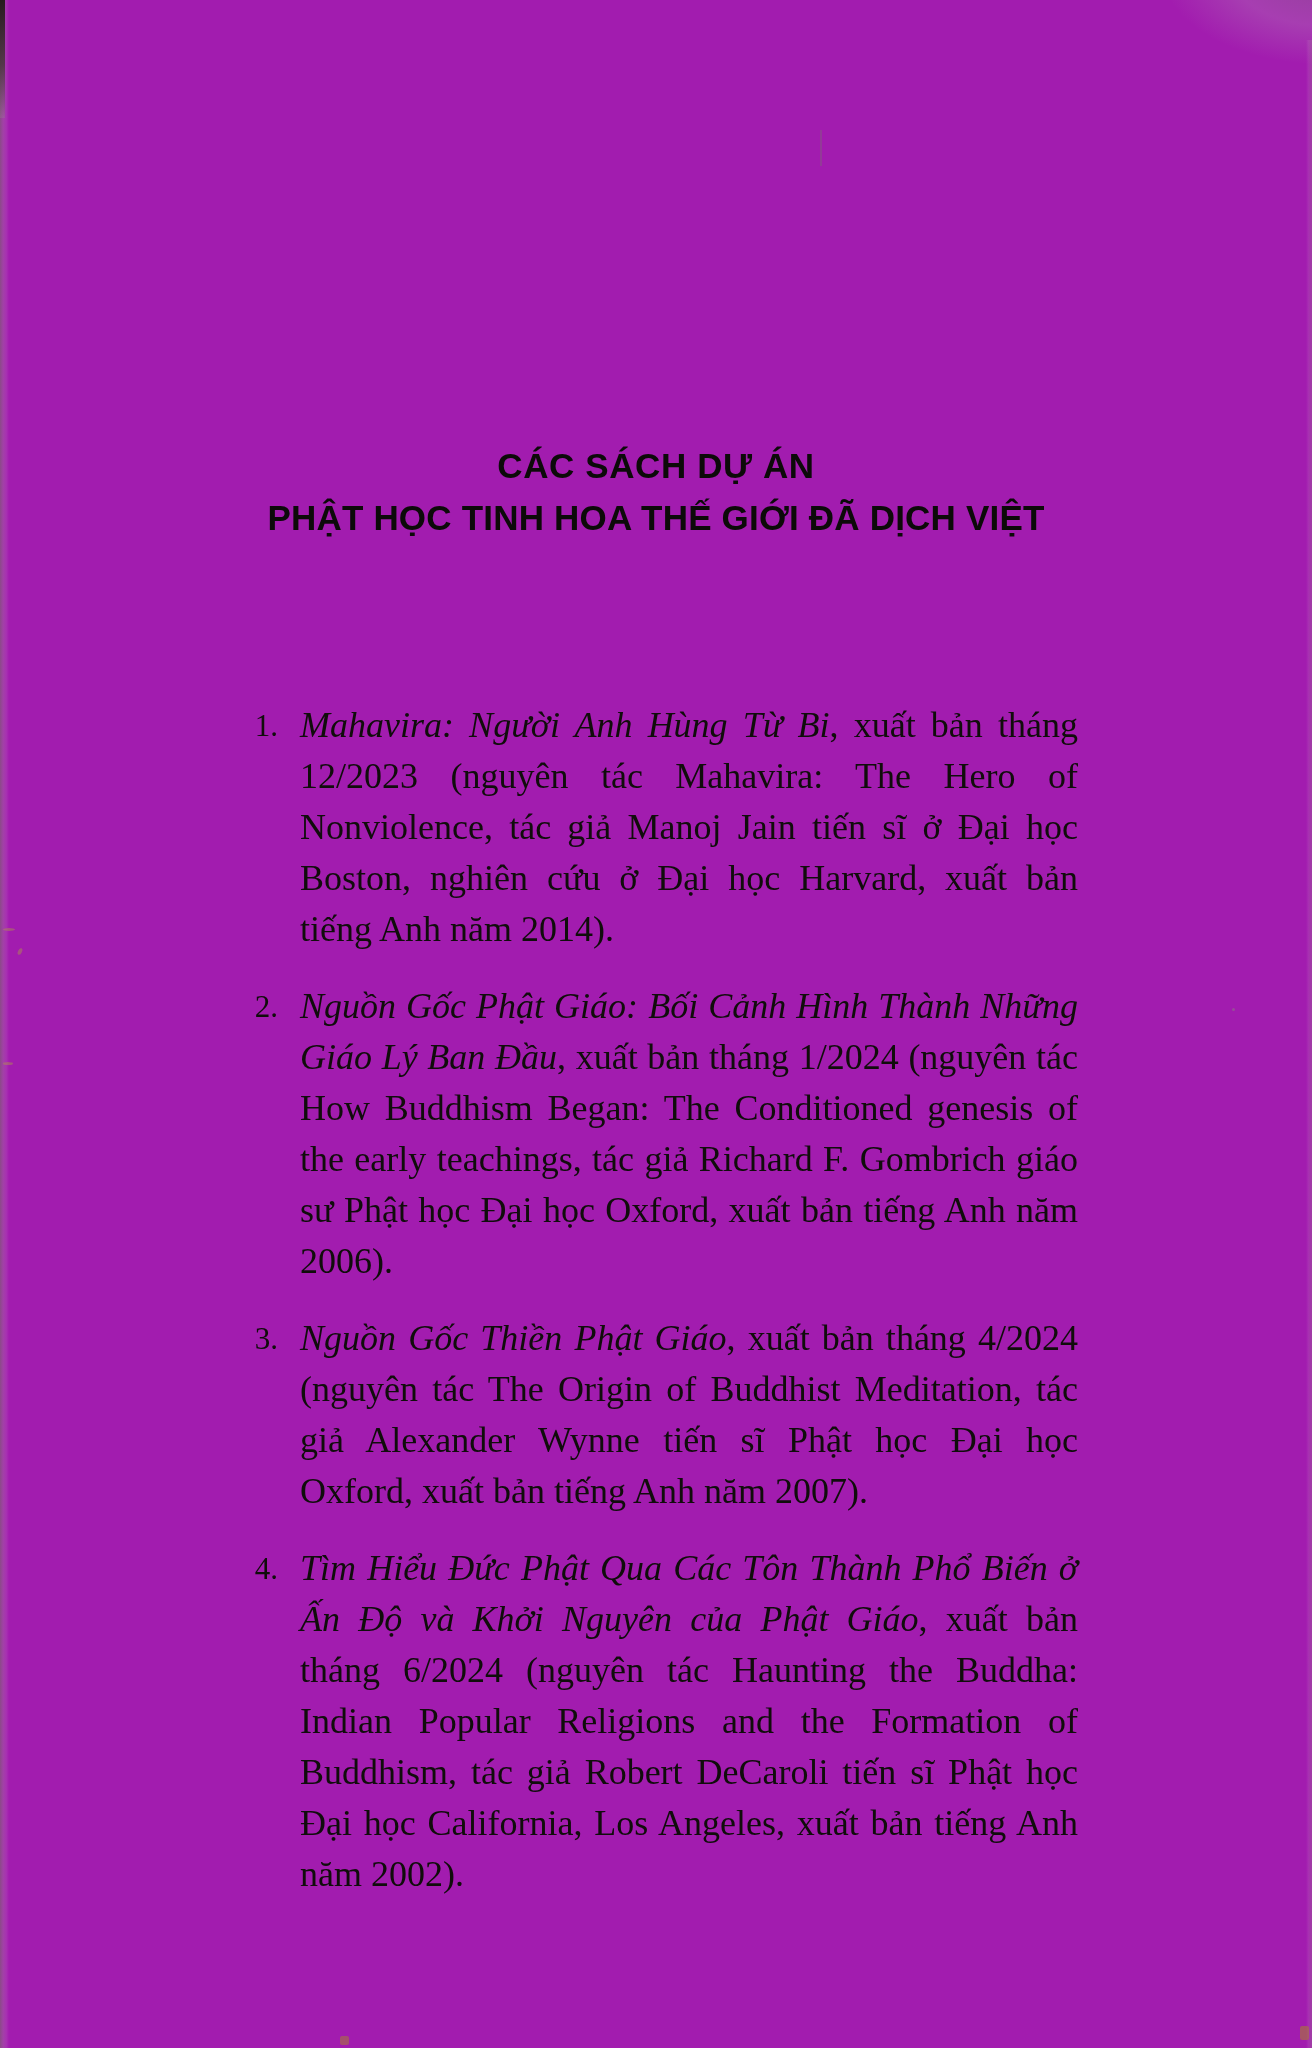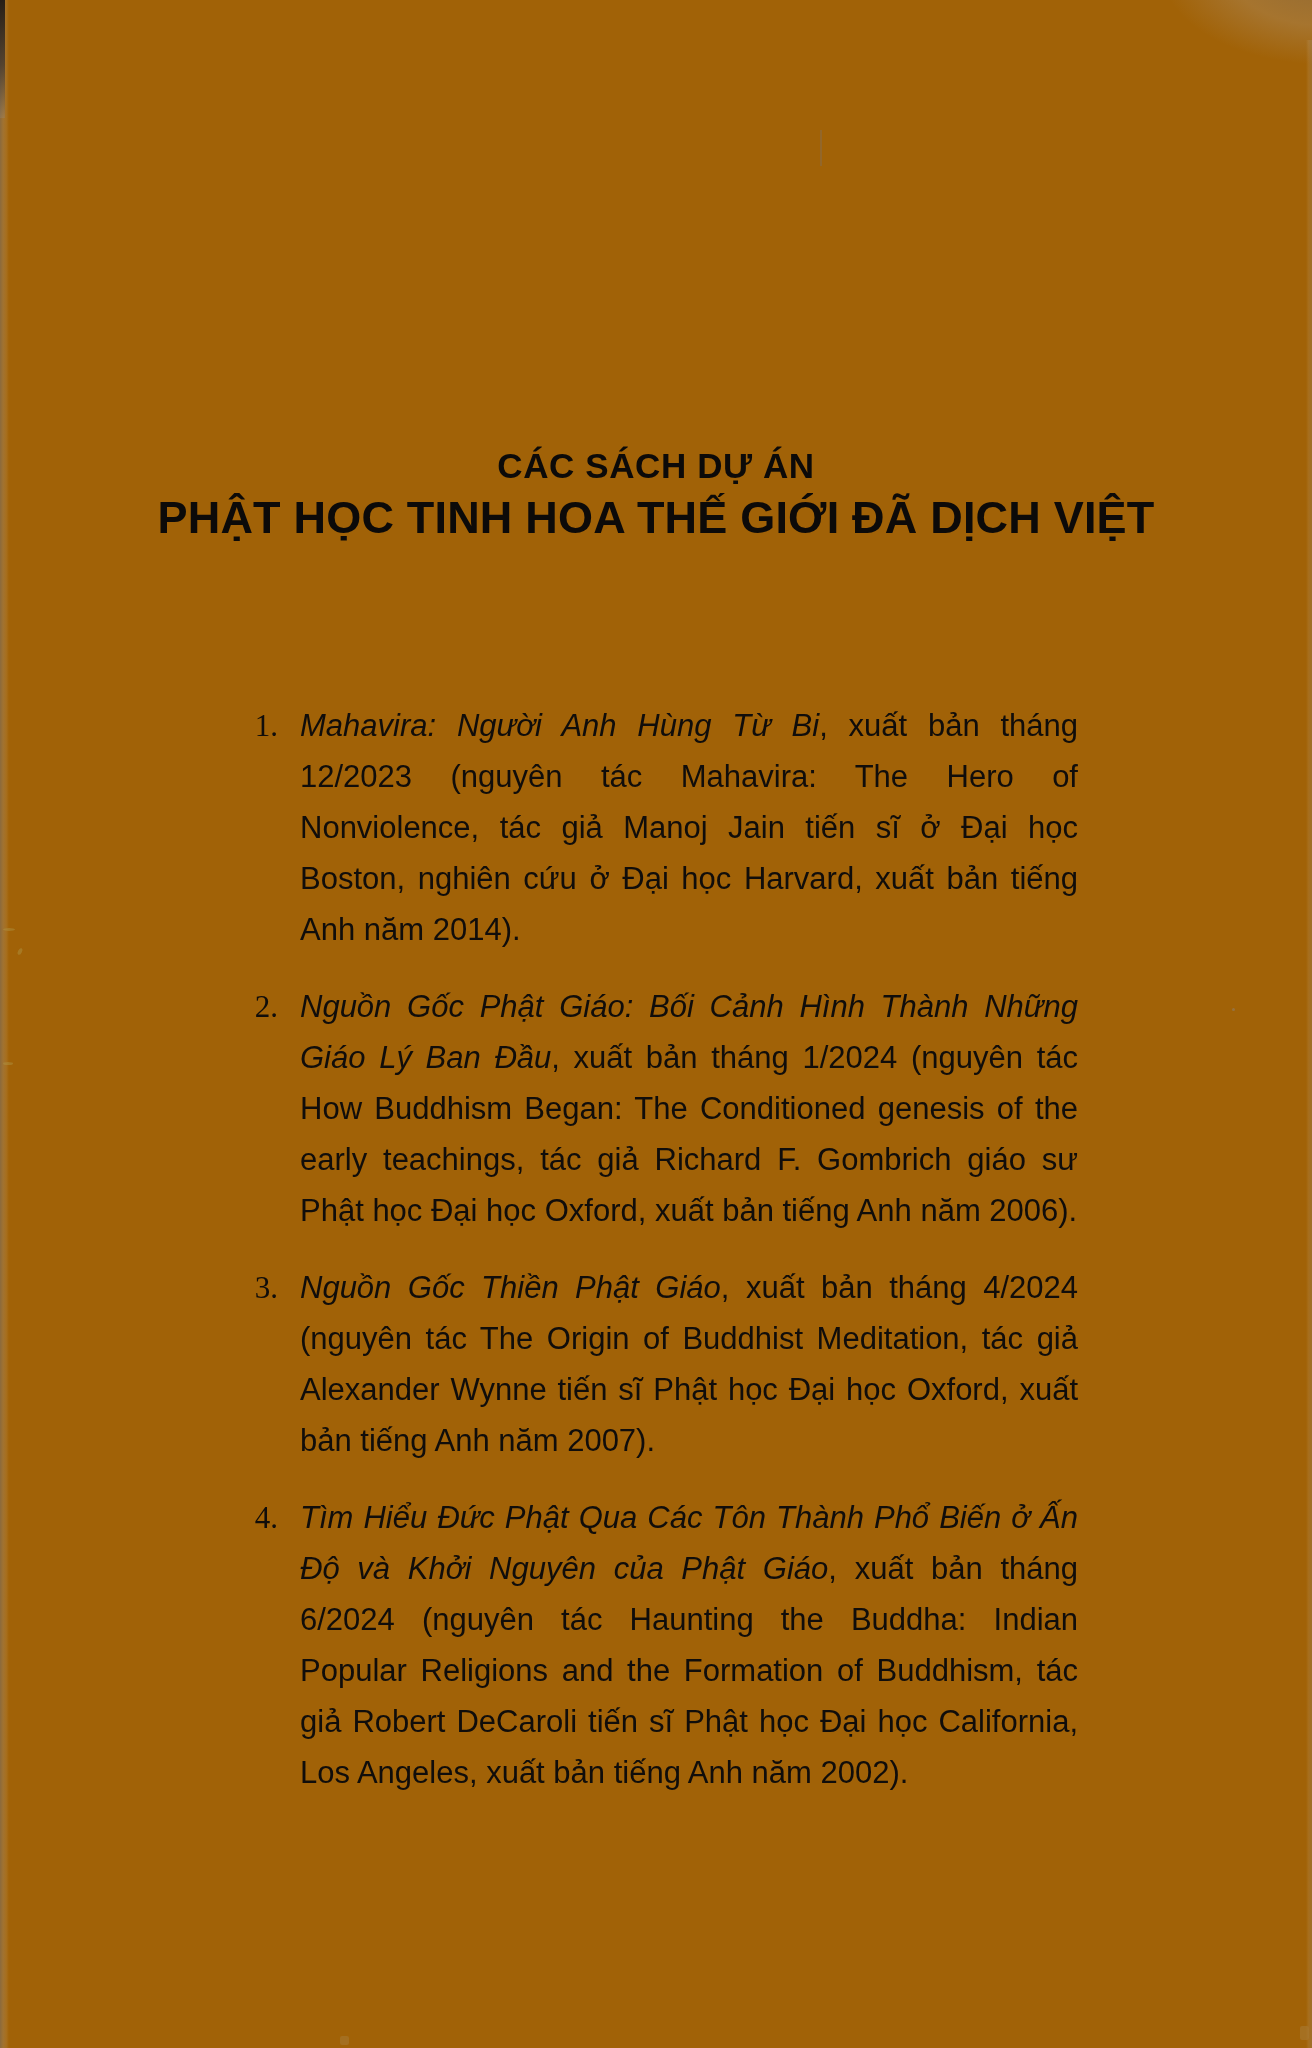--- a/index.html
+++ b/index.html
@@ -7,21 +7,21 @@
     margin: 0;
     padding: 0;
     background: #ffffff;
   }
 
   .page {
     position: relative;
     width: 1312px;
     height: 2048px;
     margin: 0;
-    background: #a16207;
+    background: #a21caf;
     overflow: hidden;
     font-family: "Liberation Serif", "DejaVu Serif", serif;
     color: #100d0b;
   }
 
   
   .scan-edge-left {
     position: absolute;
     left: 0;
     top: 0;
@@ -111,21 +111,21 @@
     font-weight: bold;
     color: #0c0a09;
   }
   .heading-line-1 {
     font-size: 35px;
     letter-spacing: 0.6px;
     line-height: 52px;
     white-space: nowrap;
   }
   .heading-line-2 {
-    font-size: 45px;
+    font-size: 35px;
     letter-spacing: 0.2px;
     line-height: 52px;
     white-space: nowrap;
   }
 
   .entry-list {
     position: absolute;
     left: 248px;
     top: 700px;
     width: 830px;
@@ -140,26 +140,26 @@
     flex: 0 0 52px;
     text-align: right;
     padding-right: 22px;
     box-sizing: border-box;
     font-size: 31px;
     line-height: 51px;
     font-family: "Liberation Serif", "DejaVu Serif", serif;
   }
   .entry-text {
     flex: 1 1 auto;
-    font-size: 31px;
+    font-size: 36px;
     line-height: 51px;
     text-align: justify;
     text-justify: inter-word;
     hyphens: none;
-    font-family: Liberation Sans, sans-serif;
+    font-family: Liberation Serif, serif;
   }
   .entry-text .work-title {
     font-style: italic;
   }
 </style>
 </head>
 <body>
 
 <div class="page">
 

